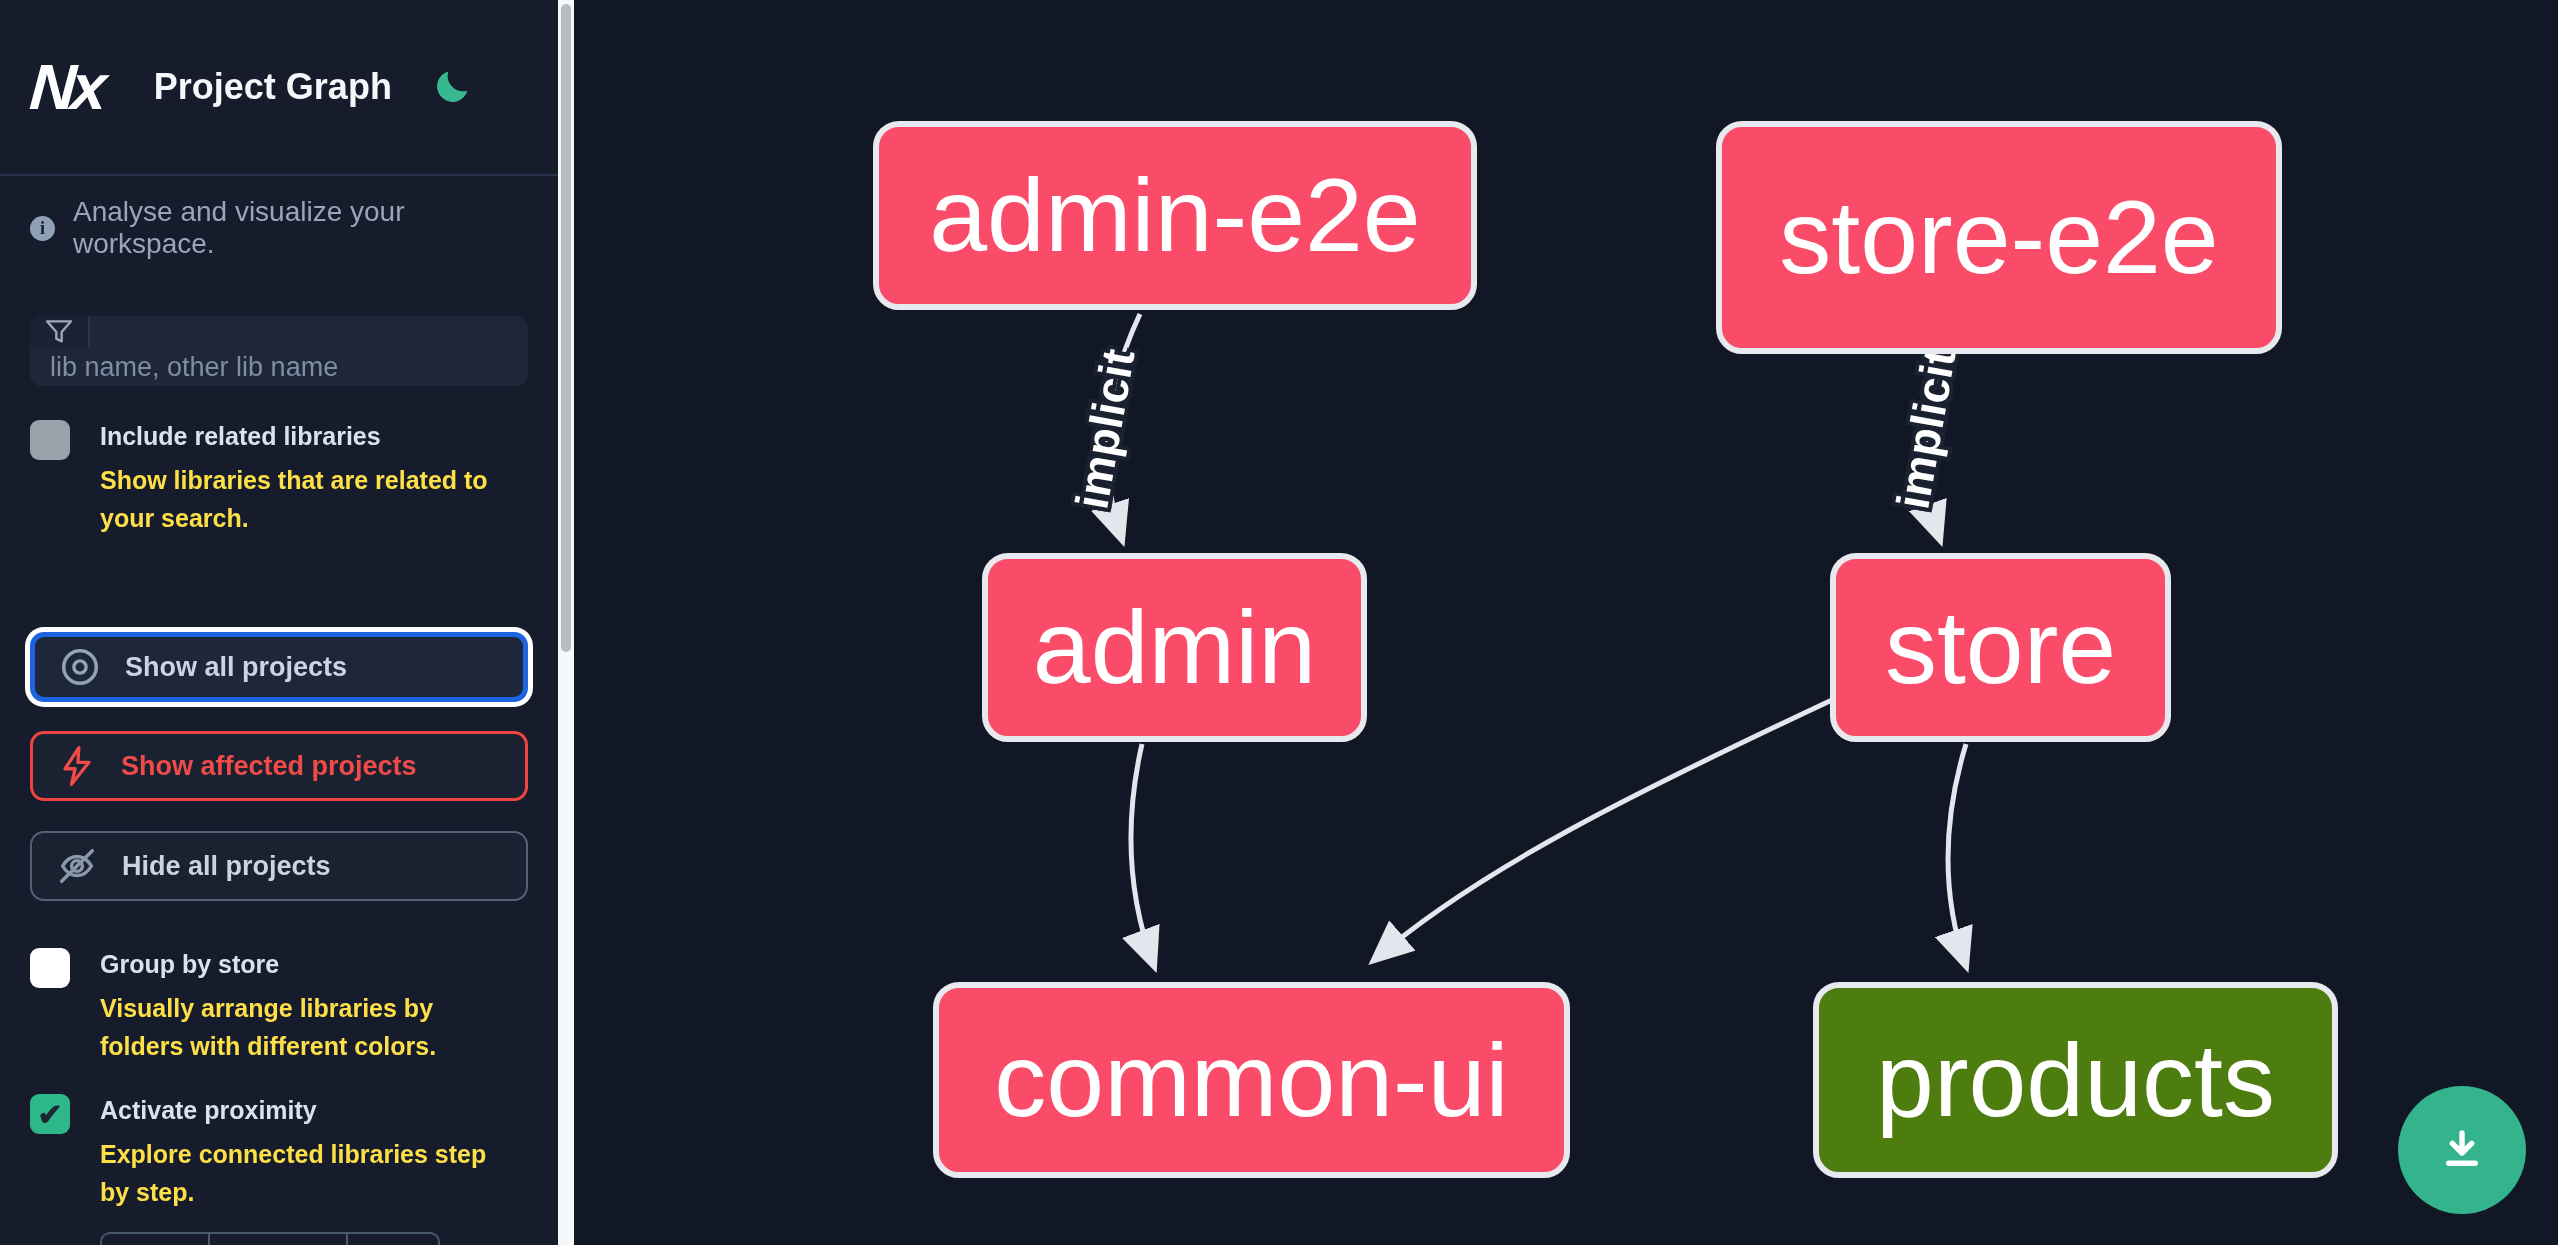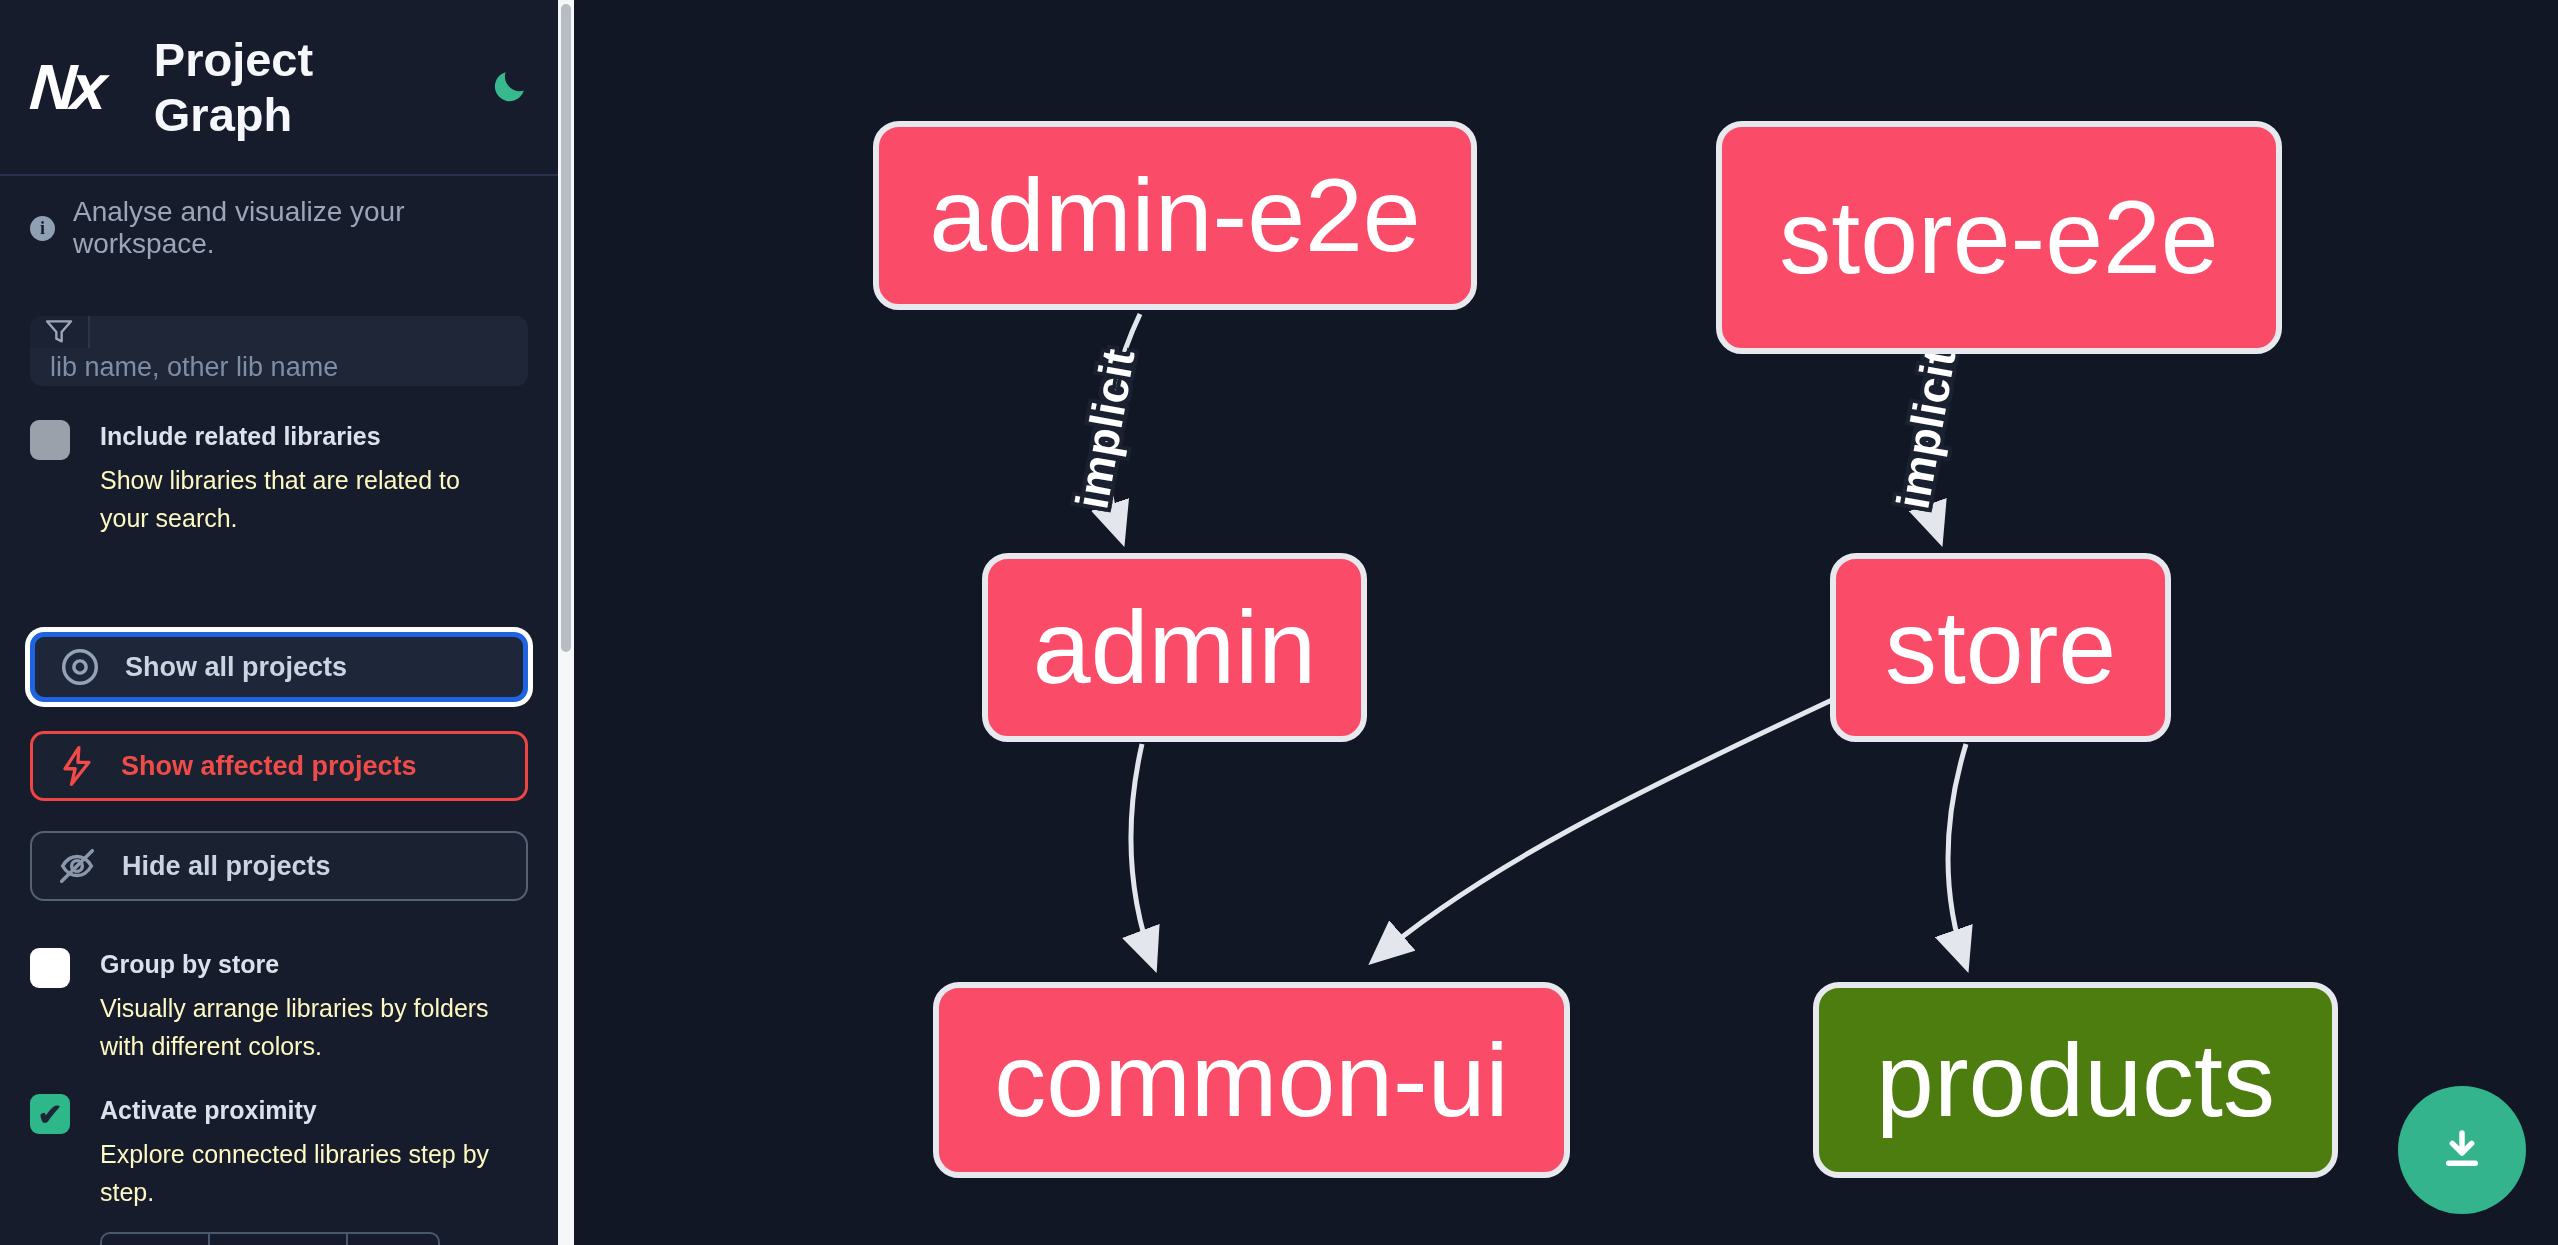--- a/index.html
+++ b/index.html
@@ -7,21 +7,21 @@
   body { font-family:"Liberation Sans", sans-serif; background:#111725; position:relative; }
 
   
   .sidebar { position:absolute; left:0; top:0; width:558px; height:1245px;
              background:#161c2b; overflow:hidden; }
   .sb-header { position:absolute; left:0; top:0; width:558px; height:176px;
                border-bottom:2px solid #27314a; display:flex; align-items:center;
                padding:0 30px; }
   .nx-logo { color:#ffffff; font-size:64px; font-weight:800; letter-spacing:-5px;
              font-style:italic; transform:skewX(-4deg); }
-  .app-title { color:#f5f7fa; font-size:47px; font-weight:700; margin-left:52px; }
+  .app-title { color:#f5f7fa; font-size:36px; font-weight:700; margin-left:52px; }
   .moon { margin-left:40px; width:40px; height:40px; }
 
   .tagline-row { position:absolute; left:30px; top:196px; width:498px;
                  display:flex; align-items:center; gap:18px; }
   .info-icon { width:25px; height:25px; border-radius:50%; background:#8fa0b5;
                color:#141a28; font-weight:800; font-size:18px; display:flex;
                align-items:center; justify-content:center; flex:0 0 auto;
                font-family:"Liberation Serif", serif; }
   .tagline { color:#9aa6b8; font-size:28px; font-weight:500; }
 
@@ -38,21 +38,21 @@
   .toggle { position:absolute; left:30px; width:498px; display:flex; gap:30px; }
   .cb { width:40px; height:40px; border-radius:9px; flex:0 0 auto; margin-top:0px;
         position:relative; }
   .cb-disabled { background:#9aa1ab; }
   .cb-unchecked { background:#ffffff; }
   .cb-checked { background:#2eb88a; }
   .cb-checked::after { content:"✔"; position:absolute; inset:0; display:flex;
         align-items:center; justify-content:center; color:#1d2634;
         font-size:30px; font-weight:900; }
   .toggle-label { color:#dbe2ec; font-size:25px; font-weight:700; line-height:1.3; }
-  .toggle-desc { color:#fef9c3; font-size:25px; font-weight:400; line-height:1.55;
+  .toggle-desc { color:#fde047; font-size:25px; font-weight:700; line-height:1.55;
                  margin-top:8px; max-width:400px; }
 
   .sb-btn { position:absolute; left:30px; width:498px; height:70px; border-radius:14px;
             background:#1a2231; display:flex; align-items:center; gap:22px;
             padding:0 22px; cursor:pointer;margin-top:24px; }
   .sb-btn span { font-size:27px; font-weight:700; color:#cbd5e1; }
   .btn-show-all { top:608px; border:5px solid #1e63e0; box-shadow:0 0 0 5px #ffffff;
                   background:#1d2739; }
   .btn-affected { top:707px; border:3px solid #ee4442; }
   .btn-affected span { color:#f14b49; }

